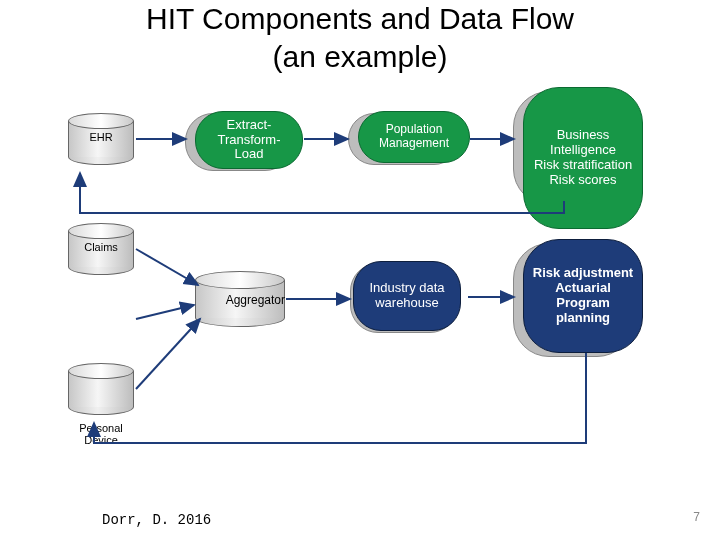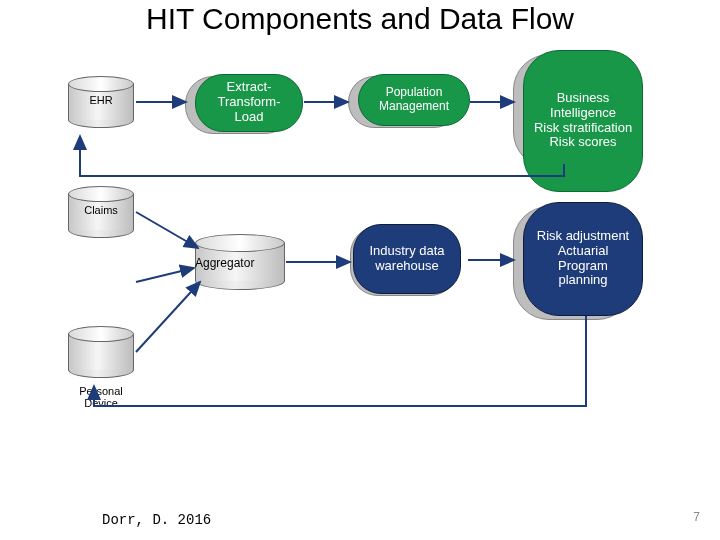--- a/index.html
+++ b/index.html
@@ -104,21 +104,21 @@
     border:1px solid #666;
   }
   .agg .bot {
     position:absolute; left:0; top:38px; width:90px; height:18px;
     border-radius:50%;
     background: linear-gradient(90deg,#c7c7c7,#f0f0f0 45%,#bdbdbd);
     border:1px solid #666; z-index:-1;
   }
   .agg .lbi {
     position:absolute; left:0; top:22px; width:90px;
-    text-align:left; font-size:12px; color:#000;
+    text-align:right; font-size:12px; color:#000;
   }
   
   .ellback {
     position: absolute;
     border-radius: 28px;
     background: #bdbdbd;
     border: 1px solid #888;
   }
   
   svg.arrows {
@@ -142,20 +142,21 @@
     font-size: 12px;
     color: #888;
     font-family: Arial, sans-serif;
   }
 </style>
 </head>
 <body>
 
 <div class="title">
   <span>HIT Components and Data Flow</span><br>
+  <span>(an example)</span>
 </div>
 
 <div class="diagram">
 
   <div class="cyl" style="left:68px; top:20px;">
     <div class="bot"></div>
       <div class="body"></div>
       <div class="top"></div>
     <div class="lbi">EHR</div>
   </div>
@@ -196,21 +197,21 @@
     <div class="lbi">Aggregator</div>
   </div>
 
   <div class="ellback" style="left:350px; top:170px; width:108px; height:70px;"></div>
   <div class="rnode navy" style="left:353px; top:168px; width:108px; height:70px;">
     <span style="white-space:pre-line;">Industry data warehouse</span>
   </div>
 
   <div class="ellback" style="left:513px; top:150px; width:120px; height:114px; border-radius:36px;"></div>
   <div class="rnode navy" style="left:523px; top:146px; width:120px; height:114px; border-radius:36px;">
-    <span style="white-space:pre-line;">Risk adjustment
+    <span style="white-space:pre-line;font-weight:bold;">Risk adjustment
 Actuarial
 Program planning</span>
   </div>
 
   <svg class="arrows">
     <defs>
       <marker id="ah" markerWidth="9" markerHeight="9" refX="7" refY="3.5" orient="auto">
         <polygon points="0 0, 8 3.5, 0 7" fill="#1e3c79"></polygon>
       </marker>
     </defs>

